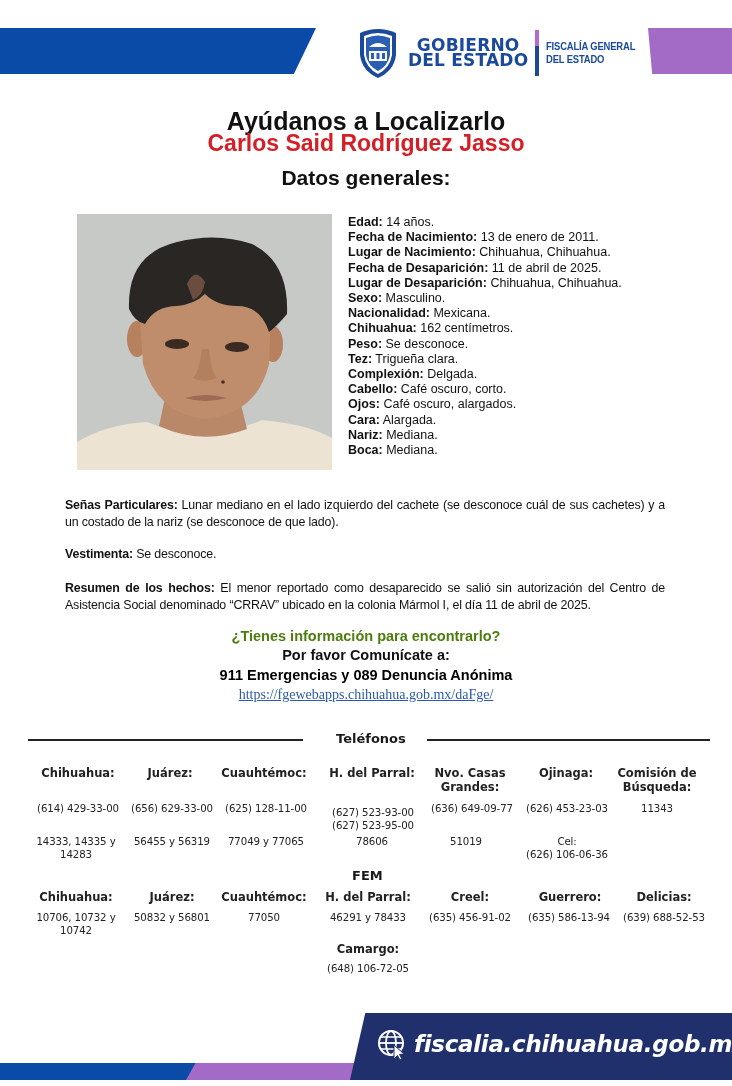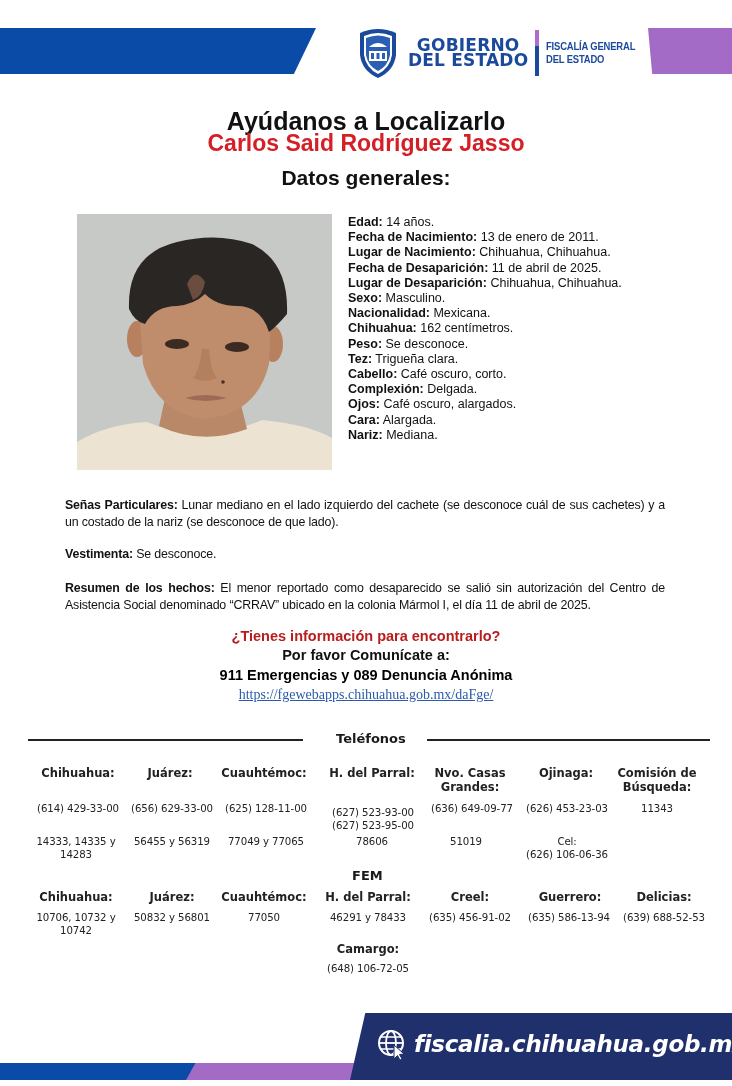--- a/index.html
+++ b/index.html
@@ -30,21 +30,21 @@
     .datos .row b { font-weight: bold; }
 
     
     .para { position: absolute; left: 65px; width: 600px; font-family: "Liberation Sans", sans-serif; font-size: 12.4px; line-height: 16.5px; text-align: justify; color: #111; letter-spacing: -0.15px; }
     .p1 { top: 497px; }
     .p2 { top: 546px; }
     .p3 { top: 580px; }
 
     
     .contact { position: absolute; left: 0; width: 732px; text-align: center; font-weight: bold; }
-    .c1 { top: 628px; font-size: 14.5px; color: #b91c1c; }
+    .c1 { top: 628px; font-size: 14.5px; color: #4d7c0f; }
     .c2 { top: 647px; font-size: 14.5px; color: #111; }
     .c3 { top: 667px; font-size: 14.5px; color: #000000; }
     .c4 { top: 687px; font-size: 14px; font-weight: normal; font-family: "Liberation Serif", serif; color: #2a5aa8; text-decoration: underline; }
 
     
     .sec-line { position: absolute; height: 2px; background: #222; }
     .sec-title { position: absolute; font-family: "DejaVu Sans", sans-serif; font-weight: bold; font-size: 13px; color: #1a1a1a; }
     .cell { position: absolute; text-align: center; font-family: "DejaVu Sans", sans-serif; color: #222; }
     .cell.h { font-weight: bold; font-size: 11.5px; line-height: 14px; }
     .cell.v { font-size: 10.2px; line-height: 12.5px; letter-spacing: -0.1px; }
@@ -119,25 +119,26 @@
   <div class="row"><b>Edad:</b><span> 14 años.</span></div>
   <div class="row"><b>Fecha de Nacimiento:</b><span> 13 de enero de 2011.</span></div>
   <div class="row"><b>Lugar de Nacimiento:</b><span> Chihuahua, Chihuahua.</span></div>
   <div class="row"><b>Fecha de Desaparición:</b><span> 11 de abril de 2025.</span></div>
   <div class="row"><b>Lugar de Desaparición:</b><span> Chihuahua, Chihuahua.</span></div>
   <div class="row"><b>Sexo:</b><span> Masculino.</span></div>
   <div class="row"><b>Nacionalidad:</b><span> Mexicana.</span></div>
   <div class="row"><b>Chihuahua:</b><span> 162 centímetros.</span></div>
   <div class="row"><b>Peso:</b><span> Se desconoce.</span></div>
   <div class="row"><b>Tez:</b><span> Trigueña clara.</span></div>
+  <div class="row"><b>Complexión:</b><span> Delgada.</span></div>
   <div class="row"><b>Cabello:</b><span> Café oscuro, corto.</span></div>
-  <div class="row"><b>Complexión:</b><span> Delgada.</span></div>
   <div class="row"><b>Ojos:</b><span> Café oscuro, alargados.</span></div>
   <div class="row"><b>Cara:</b><span> Alargada.</span></div>
   <div class="row"><b>Nariz:</b><span> Mediana.</span></div>
+  <div class="row"><b>Boca:</b><span> Mediana.</span></div>
 </div>
 
 <div class="para p1"><b>Señas Particulares:</b><span> Lunar mediano en el lado izquierdo del cachete (se desconoce cuál de sus cachetes) y a un costado de la nariz (se desconoce de que lado).</span></div>
 <div class="para p2"><b>Vestimenta:</b><span> Se desconoce.</span></div>
 <div class="para p3"><b>Resumen de los hechos:</b><span> El menor reportado como desaparecido se salió sin autorización del Centro de Asistencia Social denominado “CRRAV” ubicado en la colonia Mármol I, el día 11 de abril de 2025.</span></div>
 
 <div class="contact c1">¿Tienes información para encontrarlo?</div>
 <div class="contact c2">Por favor Comunícate a:</div>
 <div class="contact c3">911 Emergencias y 089 Denuncia Anónima</div>
 <div class="contact c4">https://fgewebapps.chihuahua.gob.mx/daFge/</div>

